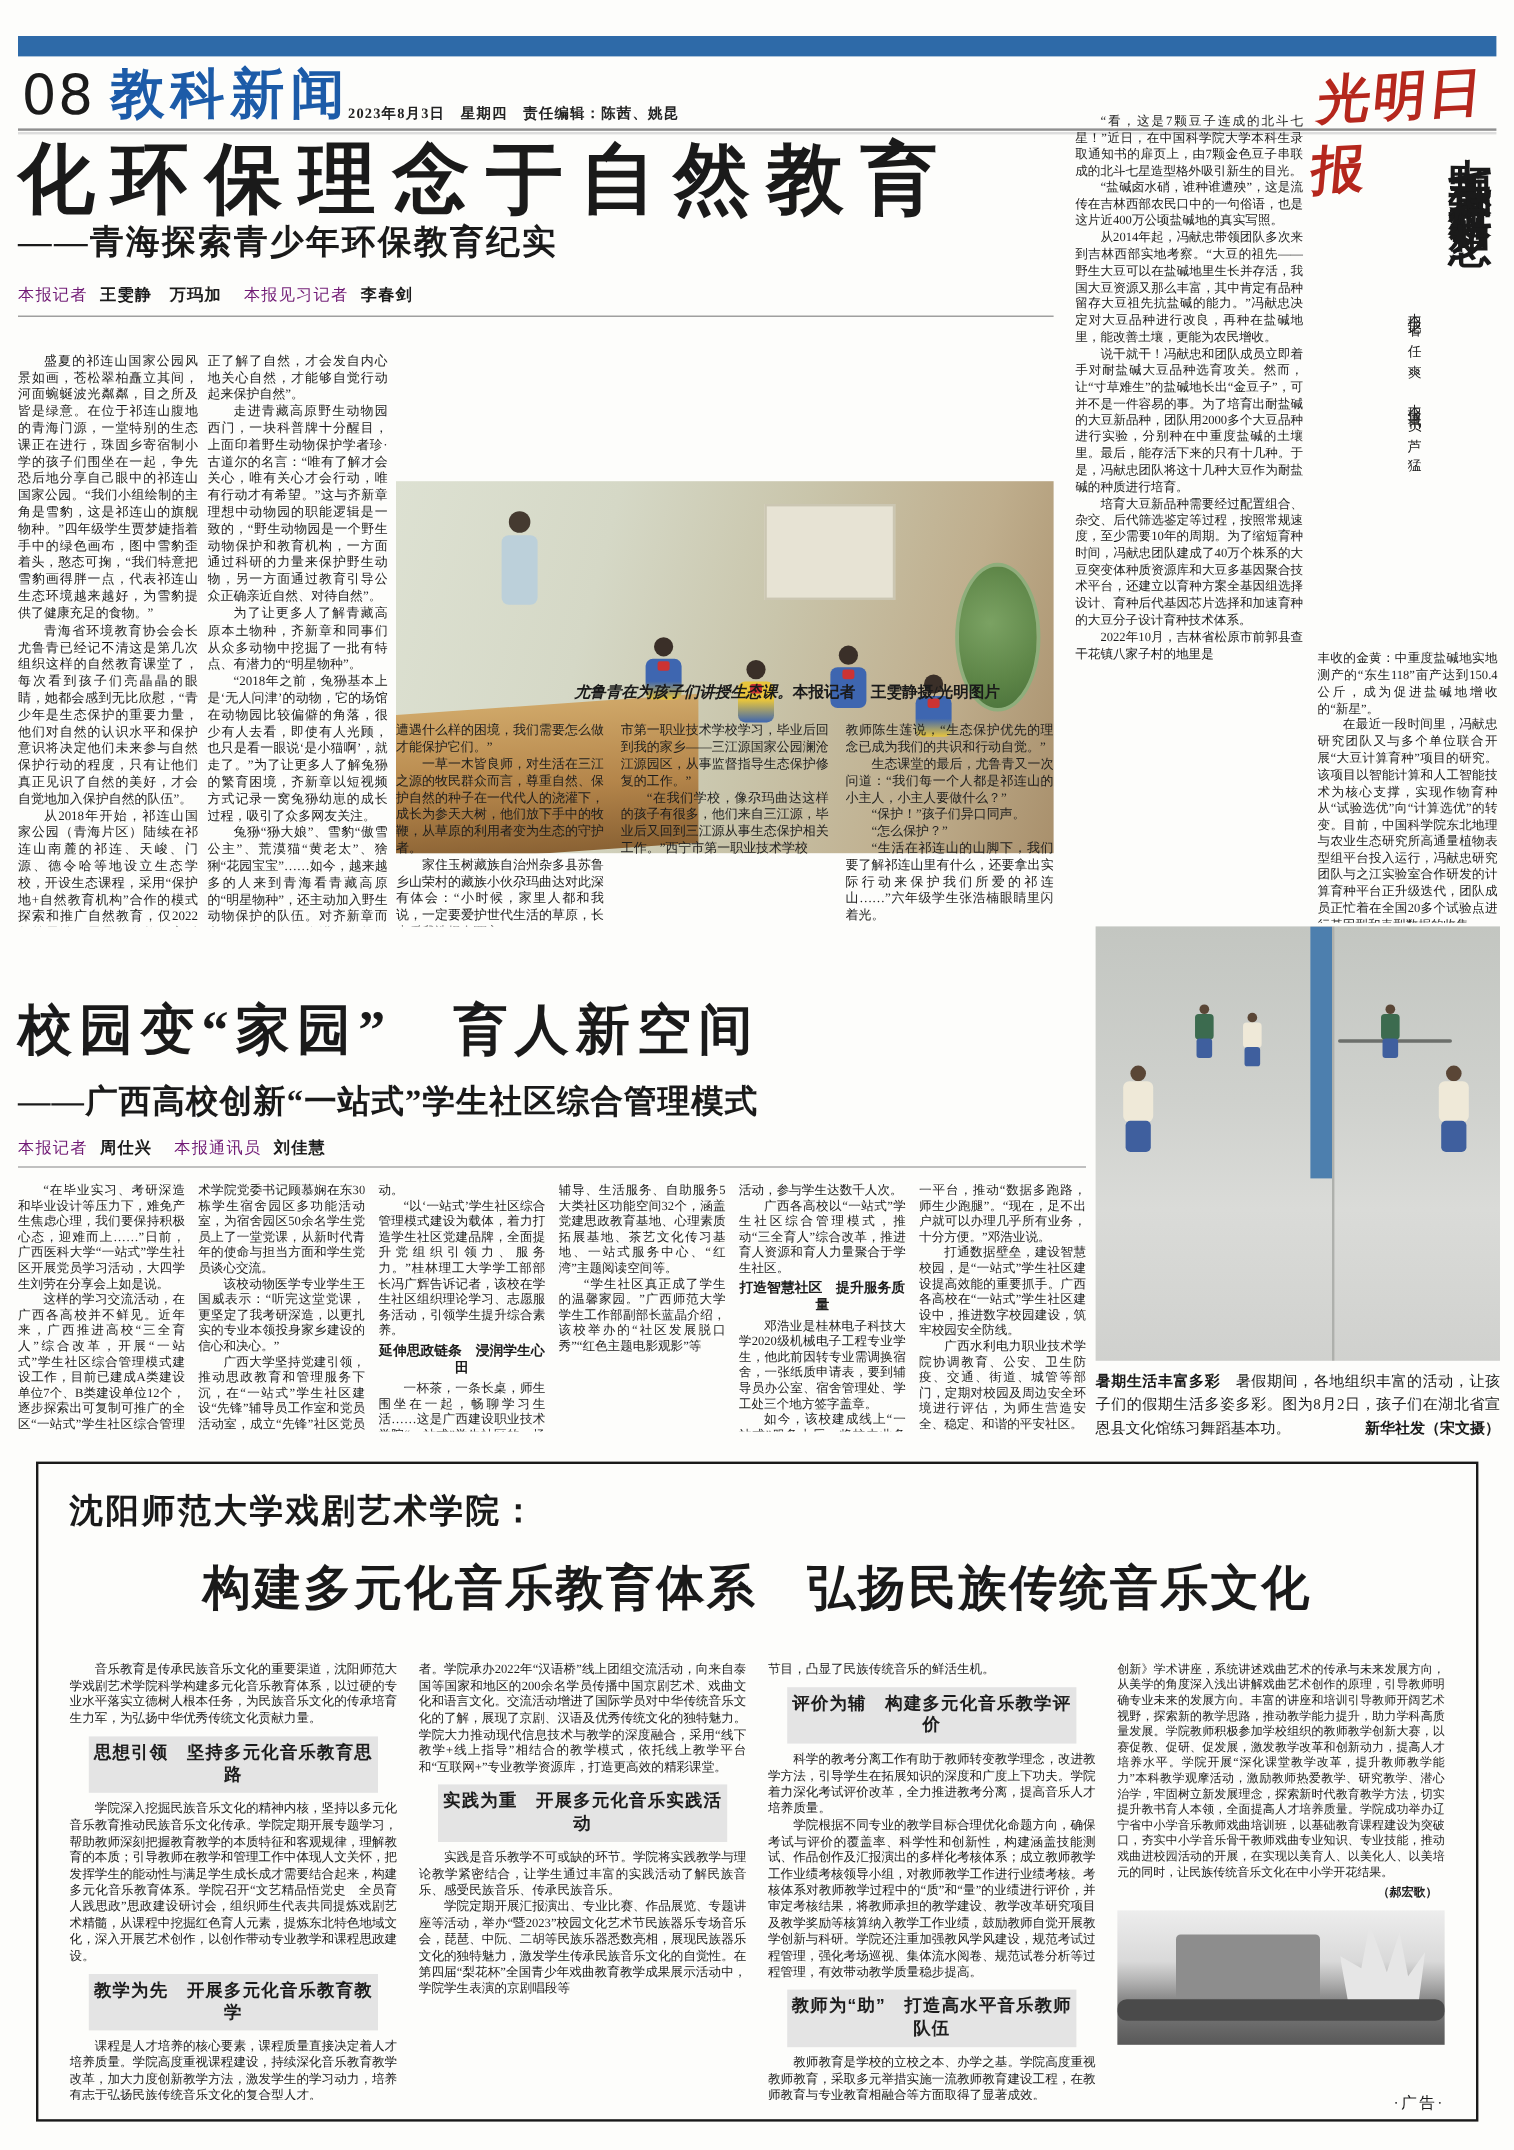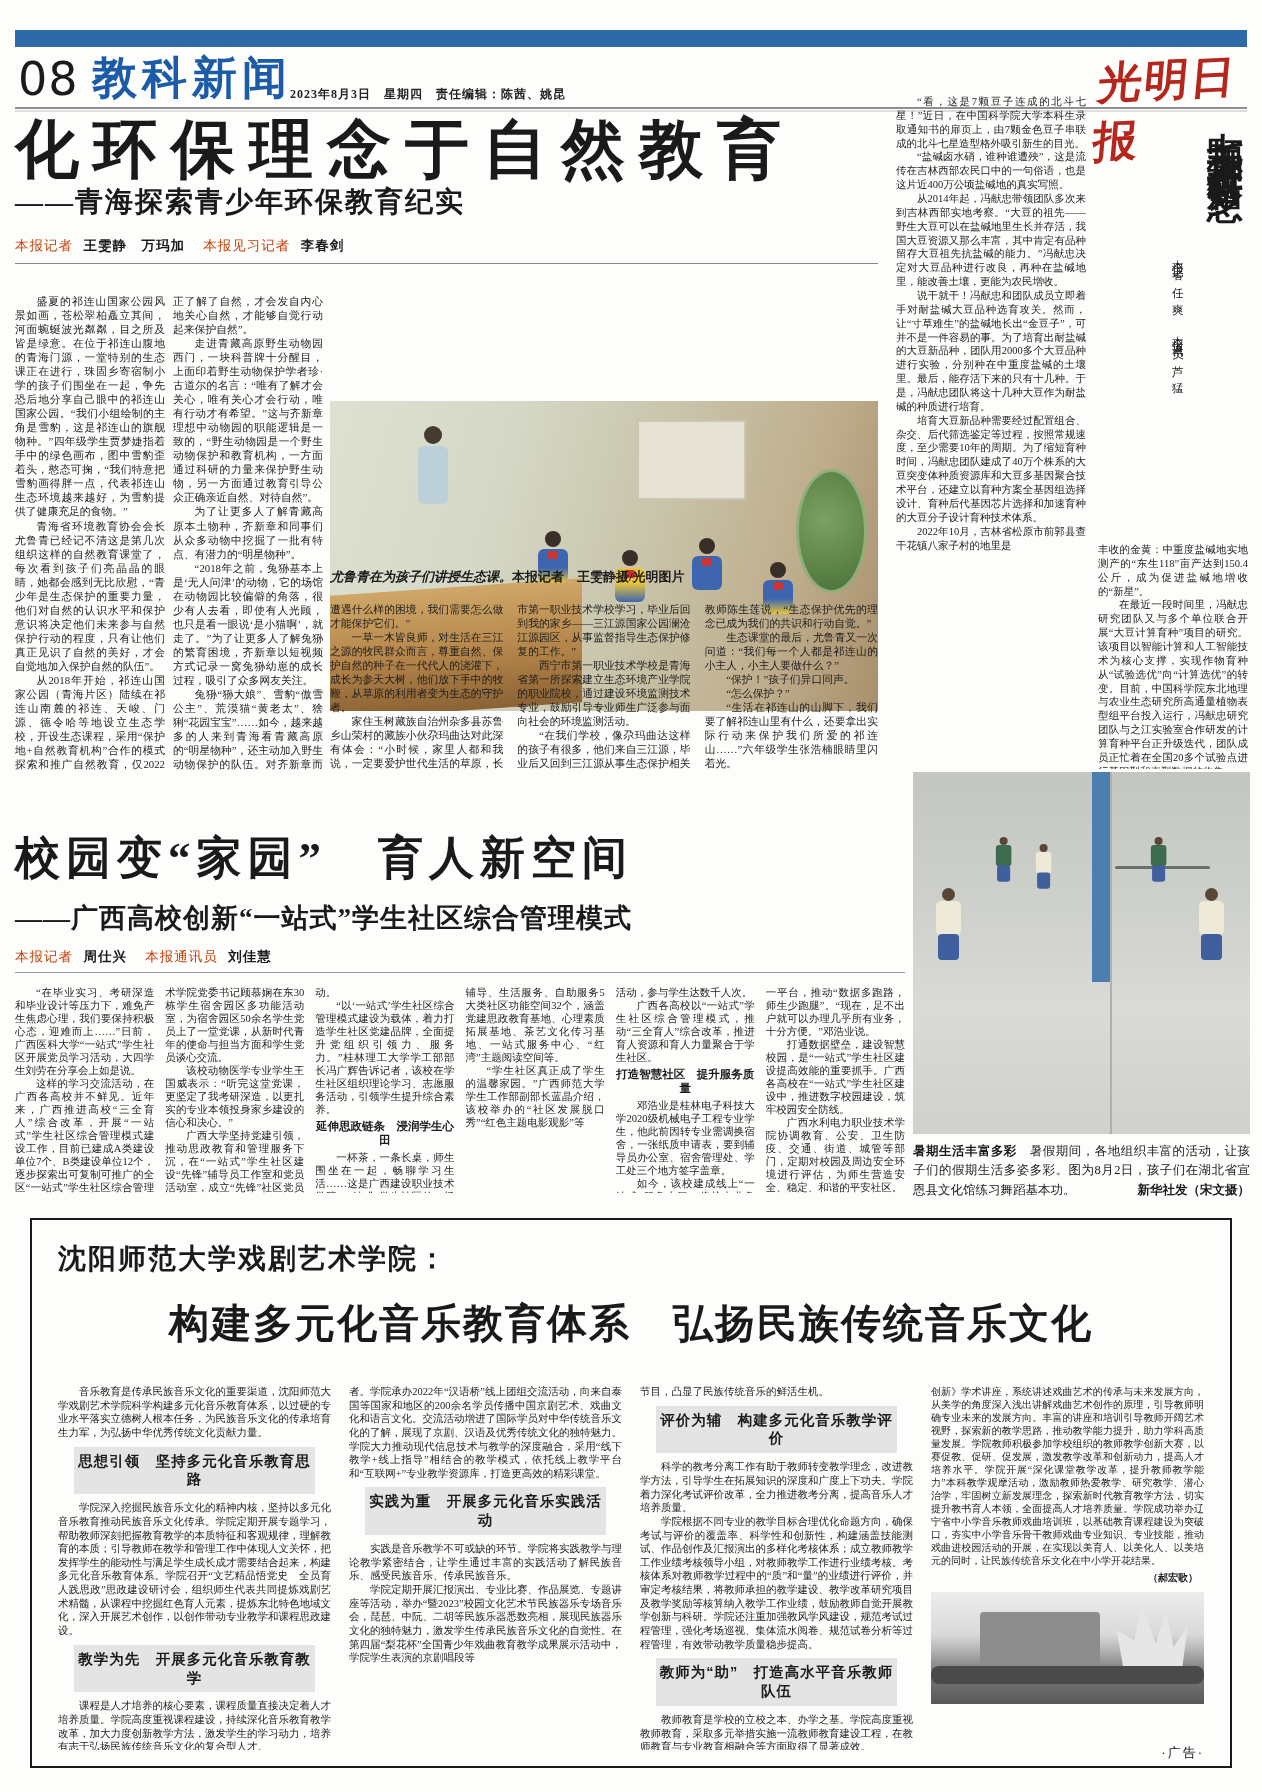--- a/index.html
+++ b/index.html
@@ -22,31 +22,31 @@
   .masthead{position:absolute; left:1096px; top:50px; font-size:44px; font-weight:900;
     color:var(--masthead_red); letter-spacing:2px; transform:skewX(-8deg) rotate(-3deg); font-family:"Liberation Serif",serif;}
   .header-rule{position:absolute; left:15px; top:107px; width:1232px; height:0;
     border-top:2px solid #8f8f8f; box-shadow:0 3px 0 #dddddd;}
   
   .bodycol{overflow:hidden; font-size:10.8px; line-height:1.3; text-align:justify; color:#1c1c1c;}
   .para{margin:0; text-indent:2em; text-align:justify;}
   .para.cont{text-indent:0;}
   .subhead{font-weight:bold; text-align:center; margin:3px 0; font-family:"Liberation Sans",sans-serif;}
   .byline{font-size:13.5px; letter-spacing:1px;}
-  .byline .role{color:#c2410c;}
+  .byline .role{color:#701a75;}
   .byline .names{font-weight:bold; margin:0 14px 0 6px;}
   
   .a1{position:absolute; left:15px; top:116px; width:863px; height:658px;}
   .a1 .headline{font-size:64px; font-weight:900; letter-spacing:14px; line-height:1.05; white-space:nowrap;}
   .a1 .subtitle{font-size:28px; font-weight:bold; letter-spacing:2px; }
   .a1 .byline{margin-top:16px; padding-bottom:8px; border-bottom:1px solid #888;}
   .a1c1{position:absolute; left:0; top:178px; width:150px; height:478px;}
   .a1c2{position:absolute; left:158px; top:178px; width:150px; height:478px;}
   .a1photo{position:absolute; left:315px; top:137px; width:548px; height:310px;}
-  .a1caprow{position:absolute; left:315px; top:452px; width:652px; display:flex; justify-content:flex-start; font-size:13px; font-weight:bold;}
+  .a1caprow{position:absolute; left:315px; top:452px; width:652px; display:flex; justify-content:center; font-size:13px; font-weight:bold;}
   .a1caprow .cap{font-style:italic;}
   .a1lower{position:absolute; left:315px; top:486px; width:548px; height:170px; display:flex; gap:14px;}
   .a1lower .bodycol{flex:1; height:170px;}
   
   .a3{position:absolute; left:888px; top:95px; width:360px; height:676px;}
   .a3c1{position:absolute; left:8px; top:0; width:190px; height:674px; font-size:10.5px; line-height:1.32;}
   .a3head{position:absolute; right:2px; top:8px; height:440px; writing-mode:vertical-rl; text-orientation:upright;}
   .a3-title{font-size:36px; font-weight:900; letter-spacing:6px; line-height:1.2;}
   .a3-byl{font-size:11.5px; letter-spacing:3px; padding-top:148px; margin-block-start:18px; color:#222;}
   .a3c2{position:absolute; right:0; top:448px; width:150px; height:226px; font-size:10.5px; line-height:1.32;}
@@ -176,21 +176,20 @@
       <span class="credit">本报记者　王雯静摄/光明图片</span>
     </div>
     <div class="a1lower">
       <div class="bodycol">
           <p class="para cont">遭遇什么样的困境，我们需要怎么做才能保护它们。”</p>
           <p class="para">一草一木皆良师，对生活在三江之源的牧民群众而言，尊重自然、保护自然的种子在一代代人的浇灌下，成长为参天大树，他们放下手中的牧鞭，从草原的利用者变为生态的守护者。</p>
           <p class="para">家住玉树藏族自治州杂多县苏鲁乡山荣村的藏族小伙尕玛曲达对此深有体会：“小时候，家里人都和我说，一定要爱护世代生活的草原，长大后我选择在西宁</p>
         </div>
       <div class="bodycol">
           <p class="para cont">市第一职业技术学校学习，毕业后回到我的家乡——三江源国家公园澜沧江源园区，从事监督指导生态保护修复的工作。”</p>
-          <p class="para">西宁市第一职业技术学校是青海省第一所探索建立生态环境产业学院的职业院校，通过建设环境监测技术专业，鼓励引导专业师生广泛参与面向社会的环境监测活动。</p>
           <p class="para">“在我们学校，像尕玛曲达这样的孩子有很多，他们来自三江源，毕业后又回到三江源从事生态保护相关工作。”西宁市第一职业技术学校</p>
         </div>
       <div class="bodycol">
           <p class="para cont">教师陈生莲说，“生态保护优先的理念已成为我们的共识和行动自觉。”</p>
           <p class="para">生态课堂的最后，尤鲁青又一次问道：“我们每一个人都是祁连山的小主人，小主人要做什么？”</p>
           <p class="para">“保护！”孩子们异口同声。</p>
           <p class="para">“怎么保护？”</p>
           <p class="para">“生活在祁连山的山脚下，我们要了解祁连山里有什么，还要拿出实际行动来保护我们所爱的祁连山……”六年级学生张浩楠眼睛里闪着光。</p>
         </div>
     </div>

